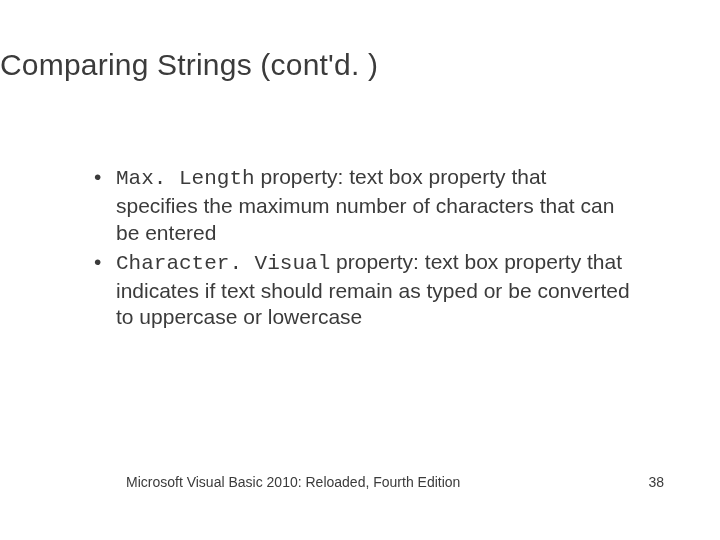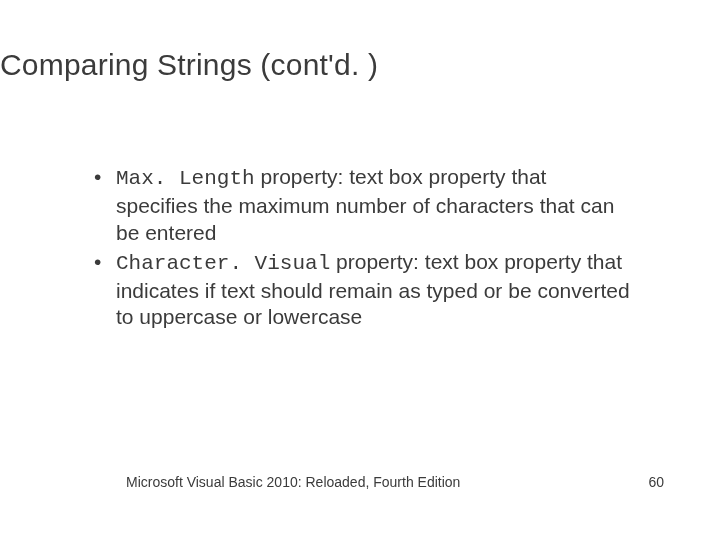--- a/index.html
+++ b/index.html
@@ -82,14 +82,14 @@
       <li>
         <span class="code">Max. Length</span><span> property: text box property that specifies the maximum number of characters that can be entered</span>
       </li>
       <li>
         <span class="code">Character. Visual</span><span> property: text box property that indicates if text should remain as typed or be converted to uppercase or lowercase</span>
       </li>
     </ul>
   </div>
 
   <div class="footer-left">Microsoft Visual Basic 2010: Reloaded, Fourth Edition</div>
-  <div class="footer-right">60</div>
+  <div class="footer-right">38</div>
 </div>
 
 </body></html>

